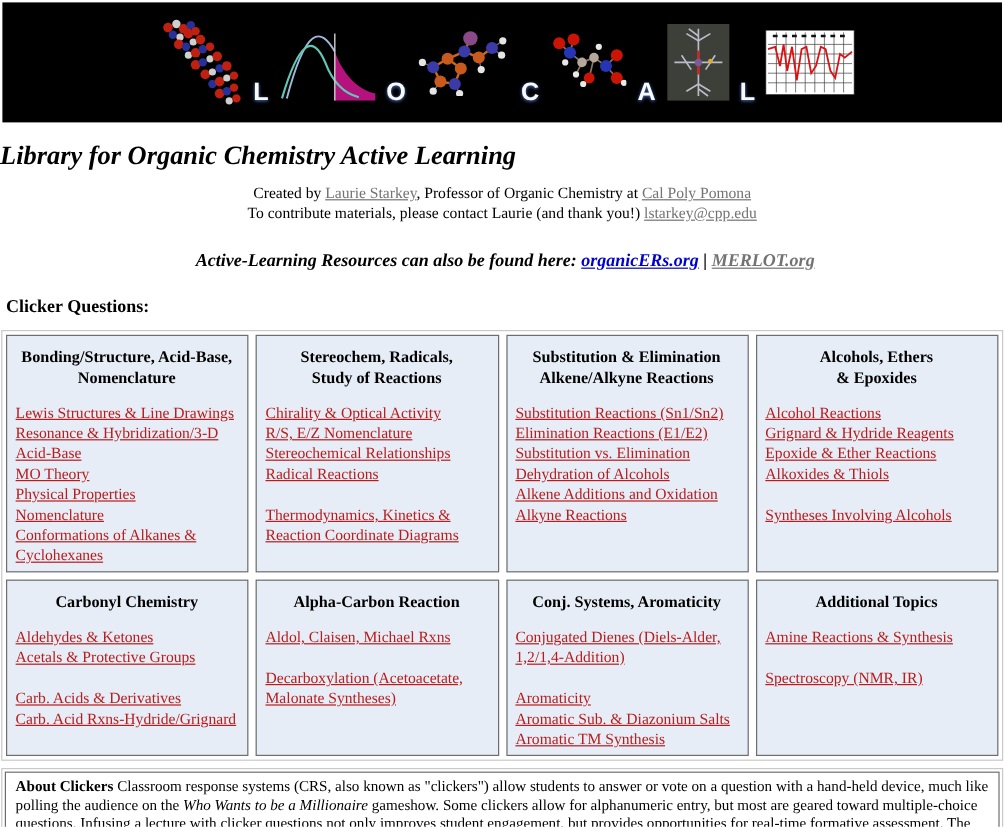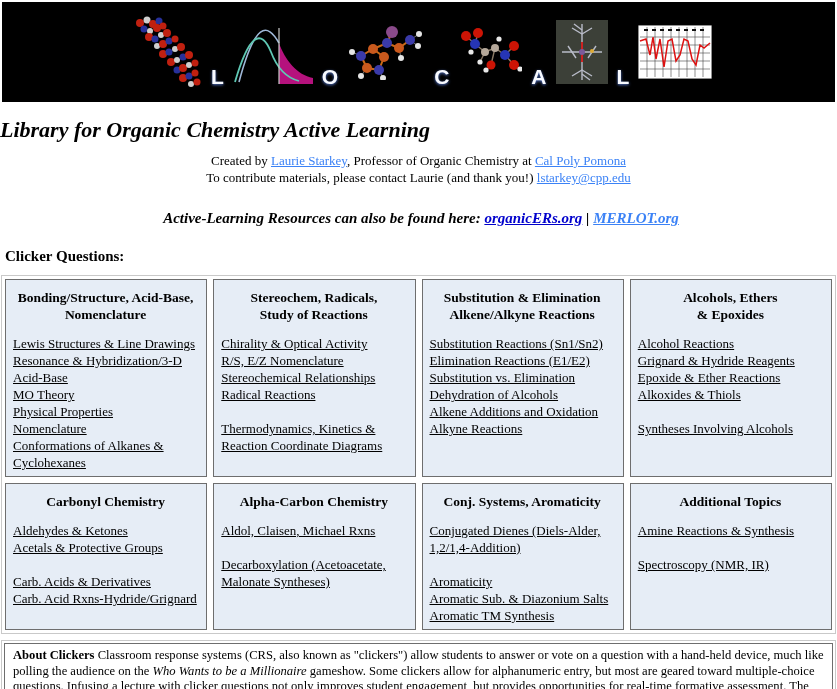--- a/index.html
+++ b/index.html
@@ -2,21 +2,21 @@
 <html><head>
 <meta charset="utf-8">
 <style>
   html,body { margin:0; padding:0; }
   body {
     width:837px; height:689px; overflow:hidden; background:#ffffff;
     font-family:"Liberation Serif","DejaVu Serif",serif; color:#000;
   }
   a { text-decoration:underline; cursor:pointer; }
   a.blue { color:#0000CC; }
-  a.visited { color:#3b82f6; }
+  a.visited { color:#737373; }
 
   
   .banner {
     box-sizing:border-box; margin:2px 2px 0 2px; height:100px; background:#000;
     display:flex; align-items:center; padding-left:130px;
   }
   .bimg { flex:0 0 auto; display:block; }
   .bletter {
     font-family:"Liberation Sans","DejaVu Sans",sans-serif; font-weight:bold;
     font-size:21px; color:#f8faff; text-shadow:0 1px 3px #5577cc;
@@ -33,21 +33,21 @@
   .cat-table { margin:10px 1px 0 1px; border:1px solid #c9c9c9; background:#fff; padding:3px; }
   .cat-row { display:grid; grid-template-columns:repeat(4,1fr); gap:6px; }
   .cat-row + .cat-row { margin-top:6px; }
   .cat-cell { border:1px solid #6e6e6e; background:#E6EDF6; padding:5px 8px 5px 7px; box-sizing:border-box; }
   .cat-row.r1 .cat-cell { min-height:162px; }
   .cat-row.r2 .cat-cell { min-height:114px; }
   .cat-title {
     text-align:center; font-weight:bold; font-size:13.5px; line-height:17px;
     white-space:pre-line; margin:4px 0 12px 0;
   }
-  .cat-link { display:block; color:#000000; font-size:13px; line-height:17px; }
+  .cat-link { display:block; color:#b91c1c; font-size:13px; line-height:17px; }
   .link-group + .link-group { margin-top:17px; }
 
   
   .about-outer { margin:6px 1px 0 1px; border:1px solid #c9c9c9; padding:2px; }
   .about-inner { border:1px solid #6e6e6e; padding:4px 8px 6px 8px; font-size:12.6px; line-height:15.5px; }
 </style>
 </head>
 <body>
 
 <div class="banner">
@@ -285,21 +285,21 @@
         <div class="link-group">
           <a class="cat-link" href="#">Aldehydes &amp; Ketones</a>
           <a class="cat-link" href="#">Acetals &amp; Protective Groups</a>
         </div>
         <div class="link-group">
           <a class="cat-link" href="#">Carb. Acids &amp; Derivatives</a>
           <a class="cat-link" href="#">Carb. Acid Rxns-Hydride/Grignard</a>
         </div>
       </div>
       <div class="cat-cell">
-        <div class="cat-title">Alpha-Carbon Chemistry</div>
+        <div class="cat-title">Alpha-Carbon Reaction</div>
         <div class="link-group">
           <a class="cat-link" href="#">Aldol, Claisen, Michael Rxns</a>
         </div>
         <div class="link-group">
           <a class="cat-link" href="#">Decarboxylation (Acetoacetate, Malonate Syntheses)</a>
         </div>
       </div>
       <div class="cat-cell">
         <div class="cat-title">Conj. Systems, Aromaticity</div>
         <div class="link-group">

